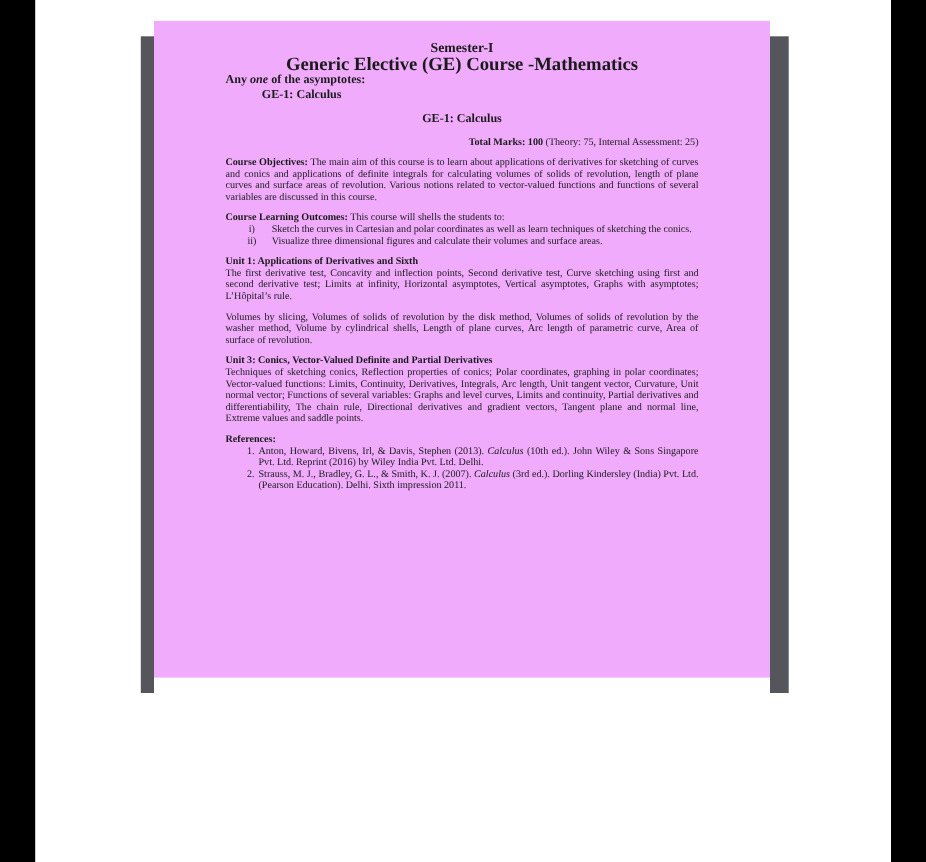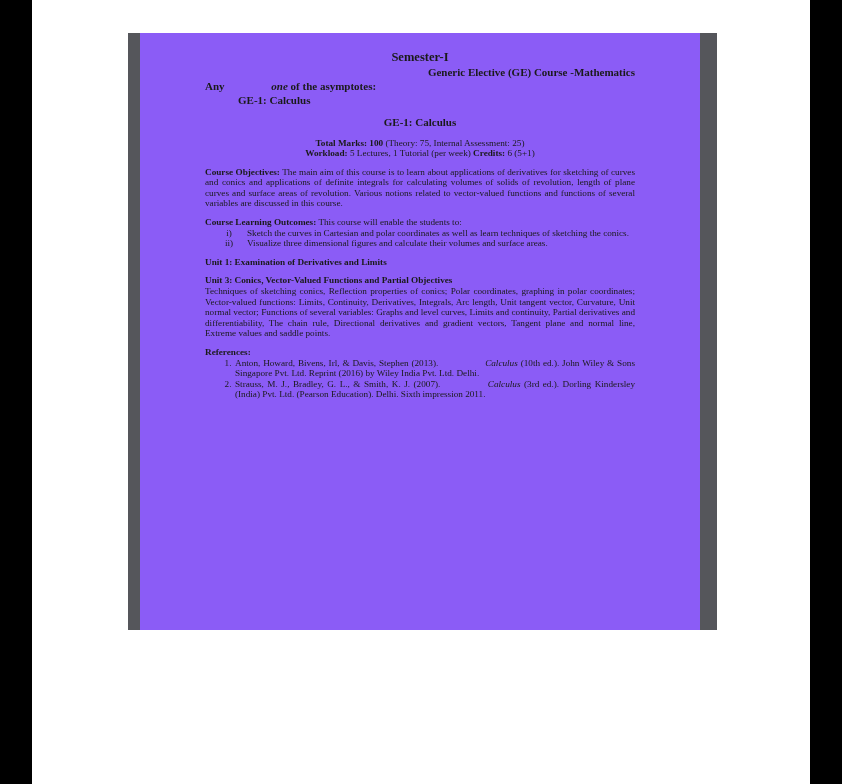--- a/index.html
+++ b/index.html
@@ -2,79 +2,80 @@
 <html><head>
 <meta charset="utf-8">
 <style>
   html, body { margin:0; padding:0; }
   body { width:842px; height:784px; background:#ffffff; position:relative; overflow:hidden;
          font-family:"Liberation Serif", serif; color:#1a1a1a; }
   .black-left { position:absolute; left:0; top:0; width:32px; height:784px; background:#000; }
   .black-right { position:absolute; left:810px; top:0; width:32px; height:784px; background:#000; }
   .gray-left { position:absolute; left:128px; top:33px; width:12px; height:597px; background:#55565b; }
   .gray-right { position:absolute; left:700px; top:33px; width:17px; height:597px; background:#55565b; }
-  .page { position:absolute; left:140px; top:33px; width:560px; height:597px; background:#8b5cf6; }
+  .page { position:absolute; left:140px; top:19px; width:560px; height:597px; background:#f0abfc; }
   .content { position:absolute; left:65px; top:17px; width:430px; font-size:9.2px; line-height:10.6px; }
   .center { text-align:center; }
   .title1 { font-weight:bold; font-size:12.5px; line-height:15px; }
-  .title2 { font-weight:bold; font-size:11px; line-height:15px;text-align:right; }
+  .title2 { font-weight:bold; font-size:17px; line-height:15px; }
   .any { font-weight:bold; font-size:11px; line-height:13px; }
   .ge-item { font-weight:bold; font-size:11px; line-height:14.5px; padding-left:33px; }
   .subtitle { font-weight:bold; font-size:11px; line-height:14px; margin-top:7px; margin-bottom:9px; }
   b { font-weight:bold; }
   p { margin:0; text-align:justify; }
-  .meta p { text-align:center; }
+  .meta p { text-align:right; }
   .block { margin-top:8px; }
   .ol { margin:0; padding:0; list-style:none; }
   .ol li { position:relative; padding-left:42px; text-align:justify; }
   .ol li .num { position:absolute; left:14px; width:20px; text-align:center; }
   .refs li { position:relative; padding-left:30px; text-align:justify; }
   .refs li .num { position:absolute; left:13px; }
-  i { font-style:italic;margin-left:44px; }
+  i { font-style:italic; }
 </style>
 </head>
 <body>
 
 <div class="black-left"></div>
 <div class="black-right"></div>
 <div class="gray-left"></div>
 <div class="gray-right"></div>
 
 <div class="page">
   <div class="content">
     <div class="center title1">Semester-I</div>
     <div class="center title2">Generic Elective (GE) Course -Mathematics</div>
     <div class="any"><span>Any </span><i>one</i><span> of the asymptotes:</span></div>
     <div class="ge-item">GE-1: Calculus</div>
     <div class="center subtitle">GE-1: Calculus</div>
 
     <div class="meta">
       <p><b>Total Marks: 100</b><span> (Theory: 75, Internal Assessment: 25)</span></p>
-      <p><b>Workload:</b><span> 5 Lectures, 1 Tutorial (per week) </span><b>Credits:</b><span> 6 (5+1)</span></p>
     </div>
 
     <div class="block" style="">
       <p><b>Course Objectives:</b><span> The main aim of this course is to learn about applications of derivatives for sketching of curves and conics and applications of definite integrals for calculating volumes of solids of revolution, length of plane curves and surface areas of revolution. Various notions related to vector-valued functions and functions of several variables are discussed in this course.</span></p>
     </div>
 
     <div class="block">
-      <p><b>Course Learning Outcomes:</b><span> This course will enable the students to:</span></p>
+      <p><b>Course Learning Outcomes:</b><span> This course will shells the students to:</span></p>
       <ul class="ol">
         <li><span class="num">i)</span><span>Sketch the curves in Cartesian and polar coordinates as well as learn techniques of sketching the conics.</span></li>
         <li><span class="num">ii)</span><span>Visualize three dimensional figures and calculate their volumes and surface areas.</span></li>
       </ul>
     </div>
 
     <div class="block">
-      <p><b>Unit 1: Examination of Derivatives and Limits</b></p>
+      <p><b>Unit 1: Applications of Derivatives and Sixth</b></p>
+      <p>The first derivative test, Concavity and inflection points, Second derivative test, Curve sketching using first and second derivative test; Limits at infinity, Horizontal asymptotes, Vertical asymptotes, Graphs with asymptotes; L’Hôpital’s rule.</p>
     </div>
     <div class="block">
+      <p>Volumes by slicing, Volumes of solids of revolution by the disk method, Volumes of solids of revolution by the washer method, Volume by cylindrical shells, Length of plane curves, Arc length of parametric curve, Area of surface of revolution.</p>
     </div>
     <div class="block">
-      <p><b>Unit 3: Conics, Vector-Valued Functions and Partial Objectives</b></p>
+      <p><b>Unit 3: Conics, Vector-Valued Definite and Partial Derivatives</b></p>
       <p>Techniques of sketching conics, Reflection properties of conics; Polar coordinates, graphing in polar coordinates; Vector-valued functions: Limits, Continuity, Derivatives, Integrals, Arc length, Unit tangent vector, Curvature, Unit normal vector; Functions of several variables: Graphs and level curves, Limits and continuity, Partial derivatives and differentiability, The chain rule, Directional derivatives and gradient vectors, Tangent plane and normal line, Extreme values and saddle points.</p>
     </div>
 
     <div class="block">
       <p><b>References:</b></p>
       <ul class="ol refs">
         <li><span class="num">1.</span><span>Anton, Howard, Bivens, Irl, &amp; Davis, Stephen (2013). </span><i>Calculus</i><span> (10th ed.). John Wiley &amp; Sons Singapore Pvt. Ltd. Reprint (2016) by Wiley India Pvt. Ltd. Delhi.</span></li>
         <li><span class="num">2.</span><span>Strauss, M. J., Bradley, G. L., &amp; Smith, K. J. (2007). </span><i>Calculus</i><span> (3rd ed.). Dorling Kindersley (India) Pvt. Ltd. (Pearson Education). Delhi. Sixth impression 2011.</span></li>
       </ul>
     </div>

